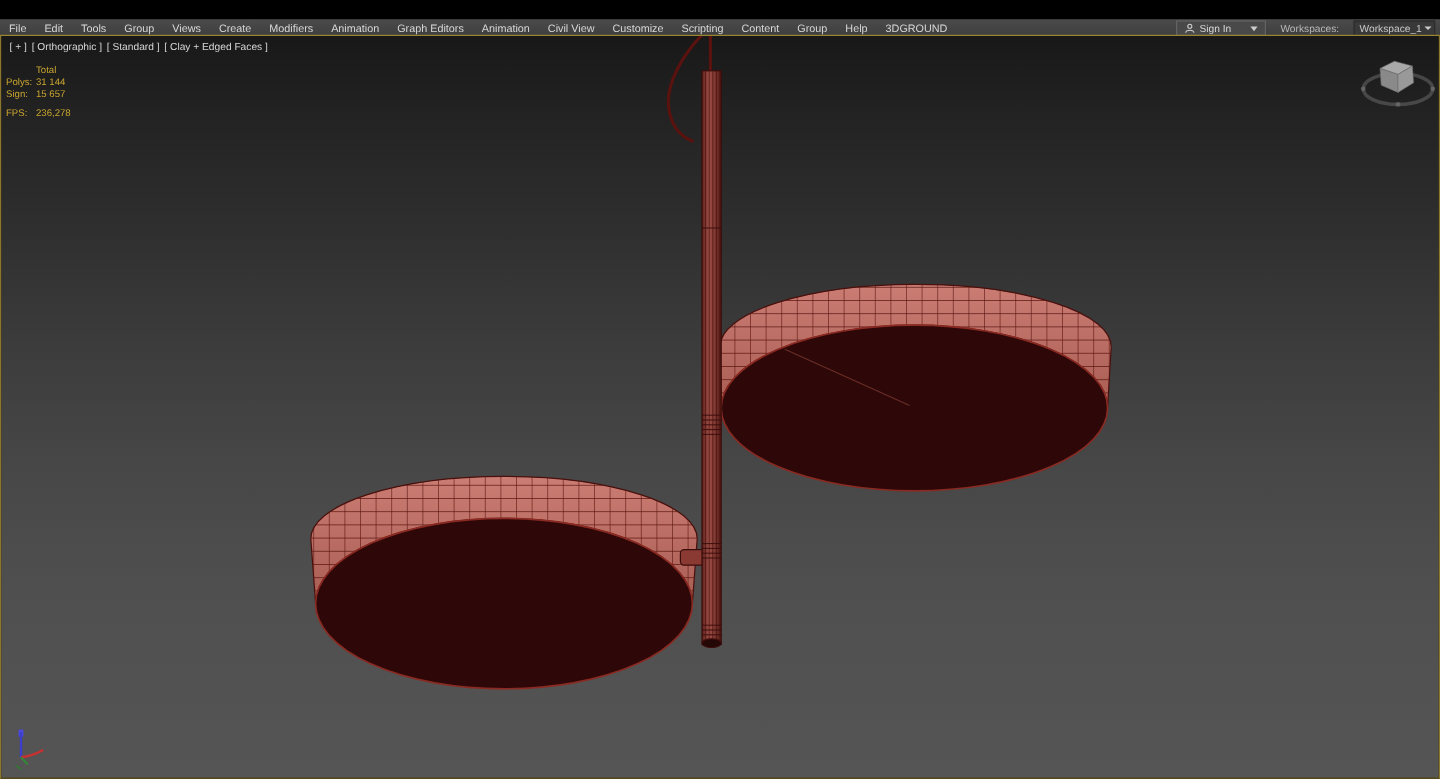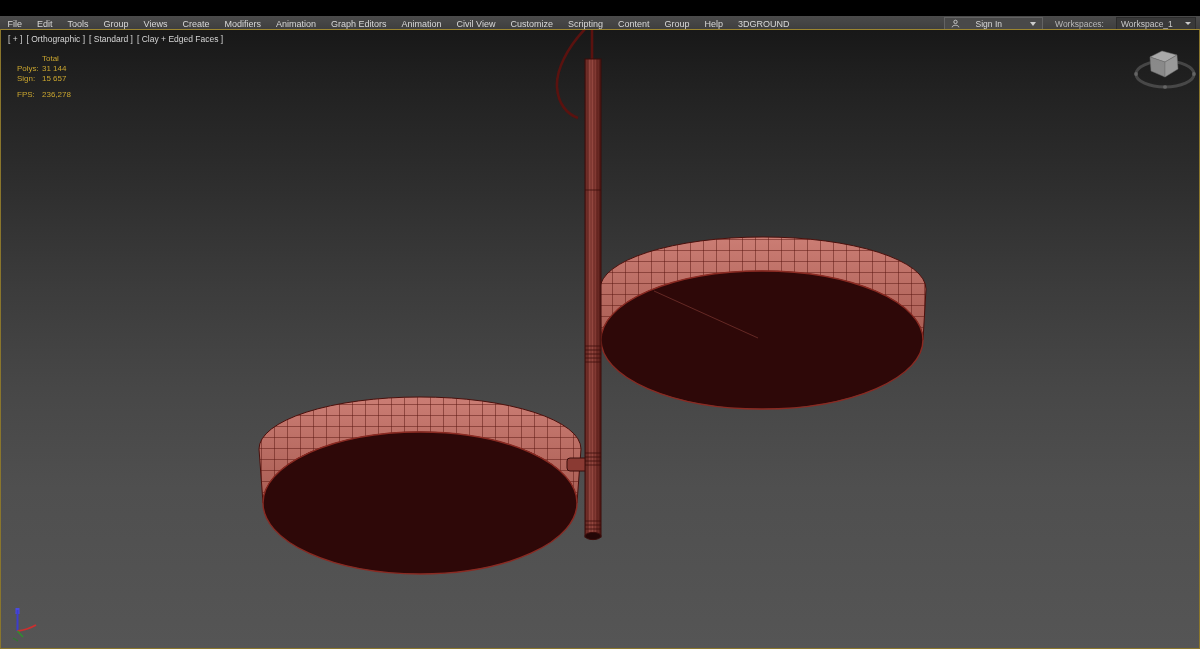--- a/index.html
+++ b/index.html
@@ -16,42 +16,42 @@
   .win-btn { width:27px; height:12px; display:flex; align-items:center; justify-content:center;
     font-size:7px; color:#333; cursor:default; }
 
   
   .menubar { position:absolute; left:0; top:16px; width:1200px; height:16px;
     background:linear-gradient(#4b4b4b,#3d3d3d); border-bottom:1px solid #232323;
     display:flex; align-items:center; }
   .menu-items { display:flex; align-items:center; height:100%; }
   .menu-item { font-size:9px; color:#d8d8d8; padding:0 7.5px; line-height:16px; white-space:nowrap; }
   .menu-right { margin-left:auto; display:flex; align-items:center; padding-right:4px; }
-  .signin-btn { display:flex; align-items:center; gap:16px; height:13px;
+  .signin-btn { display:flex; align-items:center; gap:4px; height:13px;
     background:#494949; border:1px solid #636363; padding:0 6px; margin-right:12px; }
   .signin-label { font-size:8.5px; color:#d8d8d8; }
   .caret { width:0; height:0; border-left:3px solid transparent; border-right:3px solid transparent;
     border-top:4px solid #cccccc; margin-left:12px; }
   .ws-label { font-size:8.5px; color:#b9b9b9; margin-right:12px; }
-  .ws-dd { width:80px; height:12px; background:#393939; border:1px solid #2c2c2c;
+  .ws-dd { width:68px; height:12px; background:#393939; border:1px solid #2c2c2c;
     display:flex; align-items:center; justify-content:space-between; padding:6px 4px; }
   .ws-value { font-size:8.5px; color:#c9c9c9; }
   .ws-dd .caret { margin-left:2px; border-top-width:3px; }
 
   
   .viewport { position:absolute; left:0; top:29px; width:1200px; height:620px;
     border:1px solid #8a762c; border-top:1px solid #9c8530;
     background:linear-gradient(180deg,#181818 0%, #222222 10%, #2e2e2e 25%,
       #3c3c3c 42%, #474747 58%, #4f4f4f 74%, #555555 100%); }
   .scene { position:absolute; left:0; top:0; width:1198px; height:618px; display:block; }
 
   .vp-label { position:absolute; left:7px; top:4px; display:flex; gap:4px; z-index:3; }
   .vp-seg { font-size:8.5px; color:#d6d6d6; white-space:nowrap; }
 
-  .stats { position:absolute; left:16px; top:24px; z-index:3; font-size:8px;
+  .stats { position:absolute; left:4px; top:24px; z-index:3; font-size:8px;
     color:#c9a52f; line-height:10px; }
   .srow { white-space:nowrap; }
   .slabel { display:inline-block; width:25px; }
   .fps-row { margin-top:6px; }
 </style>
 </head>
 <body>
 
 <div class="app">
 

